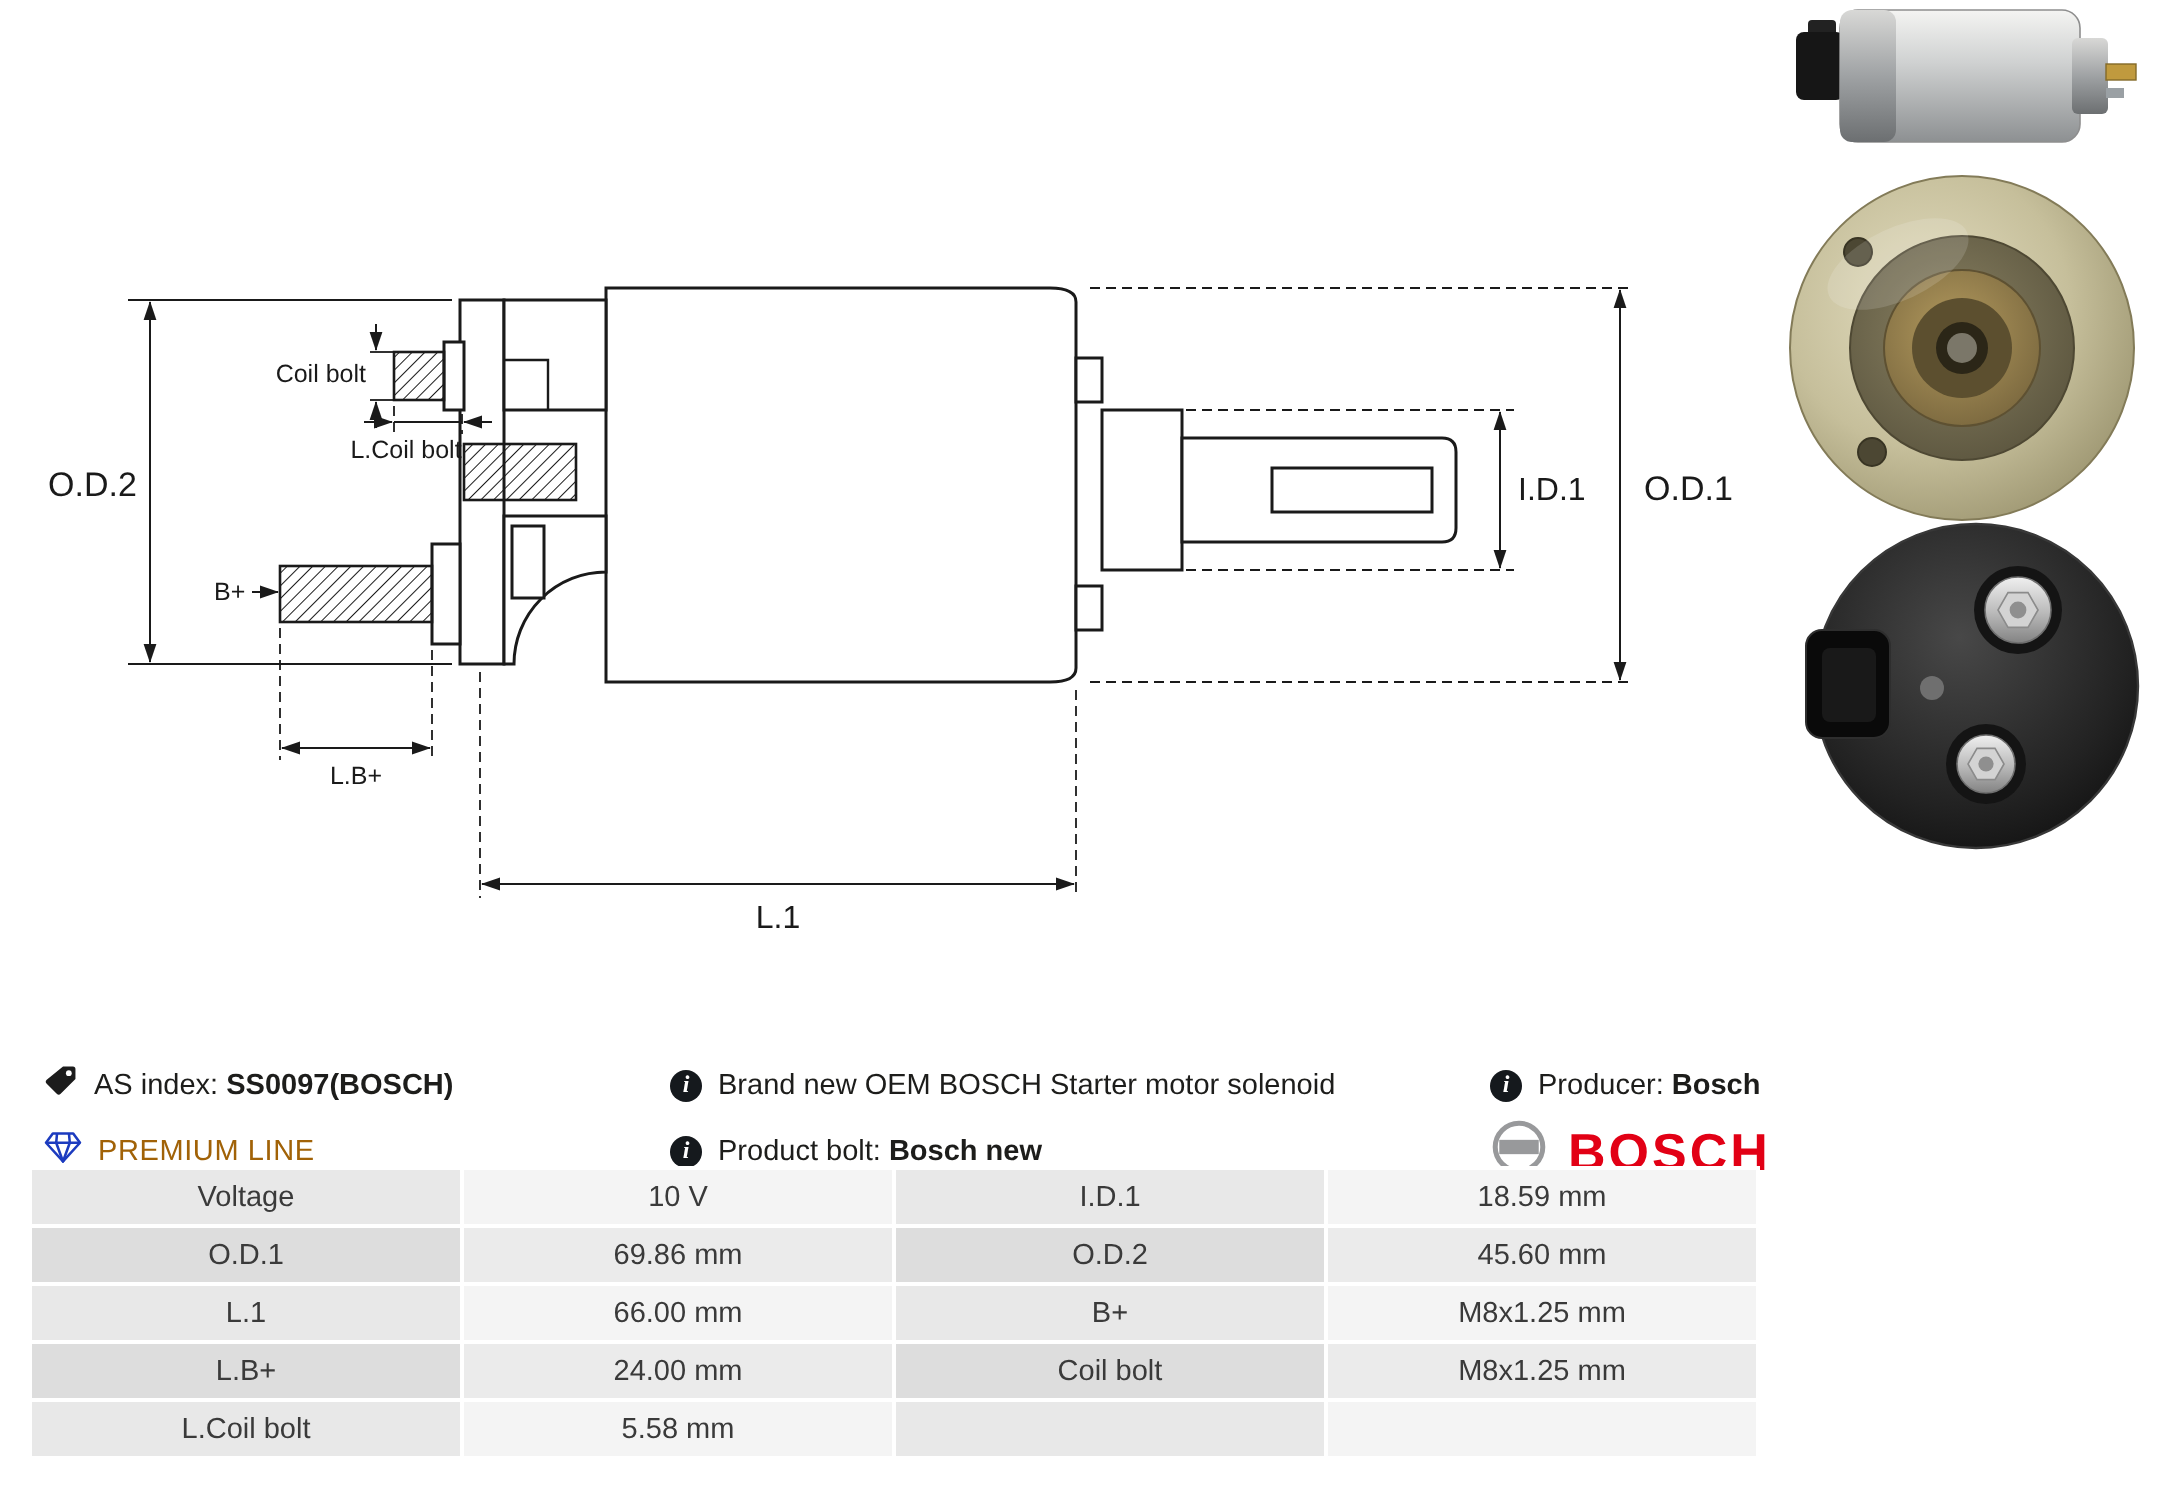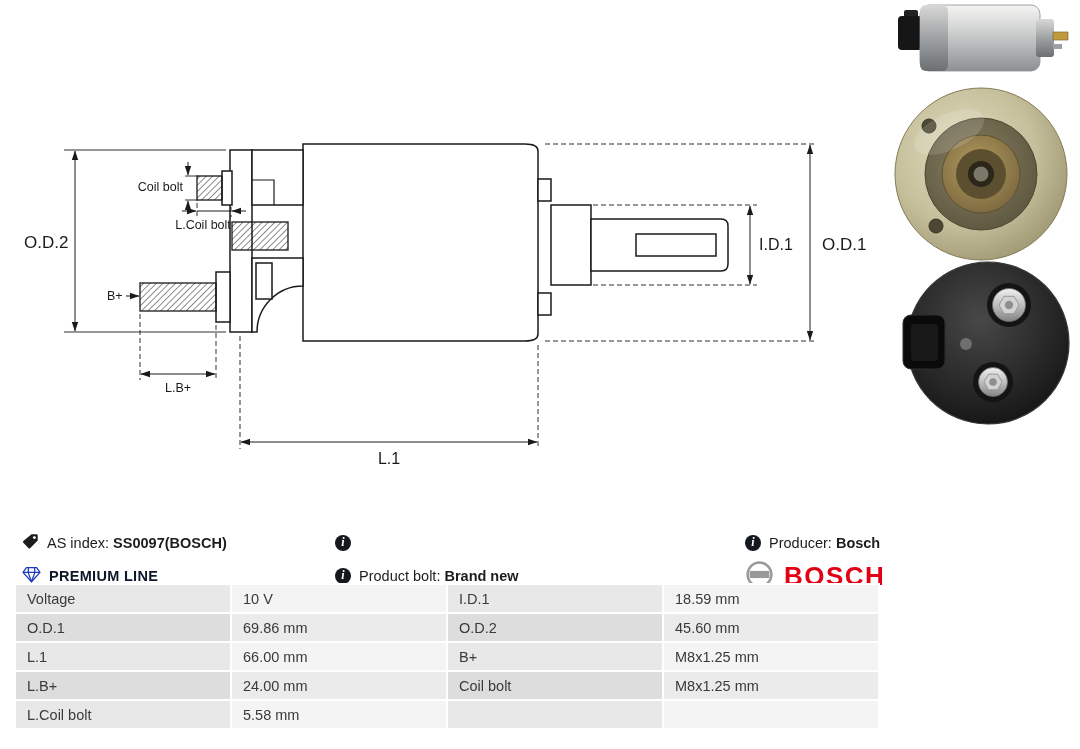--- a/index.html
+++ b/index.html
@@ -18,29 +18,29 @@
   
   .info { position:absolute; left:0; top:526px; width:1080px; }
   .info-row { display:grid; grid-template-columns:313px 410px 335px; padding-left:22px; height:33px; align-items:center; }
   .info-cell { display:flex; align-items:center; gap:8px; font-size:14.5px; white-space:nowrap; }
   .info-cell .txt b { font-weight:bold; }
   .icon-info {
     width:16px; height:16px; border-radius:50%; background:#15191d; color:#fff; flex:0 0 auto;
     display:inline-flex; align-items:center; justify-content:center;
     font:italic bold 12px "Liberation Serif", serif;
   }
-  .premium .txt { color:#0f172a; font-weight:bold; letter-spacing:0.3px; }
+  .premium .txt { color:#a16207; font-weight:normal; letter-spacing:0.3px; }
   .logo-cell { gap:10px; }
   .bosch-text { color:#e20015; font-weight:bold; font-size:26px; letter-spacing:1.5px; line-height:1; }
   
   .spec-table {
     position:absolute; left:14px; top:583px; width:866px;
     border-collapse:collapse; table-layout:fixed; font-size:14.5px; color:#3a3a3a;
   }
-  .spec-table td { height:27px; padding:0 11px; text-align:left; border:2px solid #fff; overflow:hidden; }
+  .spec-table td { height:27px; padding:0 11px; text-align:center; border:2px solid #fff; overflow:hidden; }
   .spec-table tr:nth-child(odd)  .lbl { background:#e8e8e8; }
   .spec-table tr:nth-child(odd)  .val { background:#f4f4f4; }
   .spec-table tr:nth-child(even) .lbl { background:#dddddd; }
   .spec-table tr:nth-child(even) .val { background:#ebebeb; }
   .spec-table td.empty { background:#fff; }
 </style>
 </head>
 <body>
 
 <div class="page">
@@ -220,41 +220,42 @@
         <span>
           <svg viewBox="0 0 20 20" width="17" height="17">
               <path d="M11.2,1.5 H17 a1.5,1.5 0 0 1 1.5,1.5 V8.8 L9.8,17.5 a1.6,1.6 0 0 1 -2.3,0 L1.6,11.6 a1.6,1.6 0 0 1 0,-2.3 Z" fill="#1c1c1c"></path>
               <circle cx="14.6" cy="5.4" r="1.7" fill="#fff"></circle>
             </svg>
         </span>
         <span class="txt"><span>AS index:</span> <b>SS0097(BOSCH)</b></span>
       </div>
       <div class="info-cell">
         <span class="icon-info">i</span>
+        <span class="txt">Brand new OEM BOSCH Starter motor solenoid</span>
       </div>
       <div class="info-cell">
         <span class="icon-info">i</span>
         <span class="txt"><span>Producer:</span> <b>Bosch</b></span>
       </div>
     </div>
     <div class="info-row">
       <div class="info-cell premium">
         <span>
           <svg viewBox="0 0 22 20" width="19" height="17">
               <g fill="none" stroke="#1c3bbf" stroke-width="1.5" stroke-linejoin="round">
                 <path d="M5,2 H17 L21,7.5 11,18.5 1,7.5 Z"></path>
                 <path d="M1,7.5 H21 M7.5,2 7,7.5 11,18.5 15,7.5 14.5,2"></path>
               </g>
             </svg>
         </span>
         <span class="txt">PREMIUM LINE</span>
       </div>
       <div class="info-cell">
         <span class="icon-info">i</span>
-        <span class="txt"><span>Product bolt:</span> <b>Brand new</b></span>
+        <span class="txt"><span>Product bolt:</span> <b>Bosch new</b></span>
       </div>
       <div class="info-cell logo-cell">
         <span>
           <svg viewBox="0 0 30 30" width="29" height="29">
               <circle cx="15" cy="15" r="12.3" fill="none" stroke="#98999b" stroke-width="2.6"></circle>
               <rect x="4.8" y="11.3" width="20.4" height="7.4" fill="#98999b"></rect>
             </svg>
         </span>
         <span class="bosch-text">BOSCH</span>
       </div>

